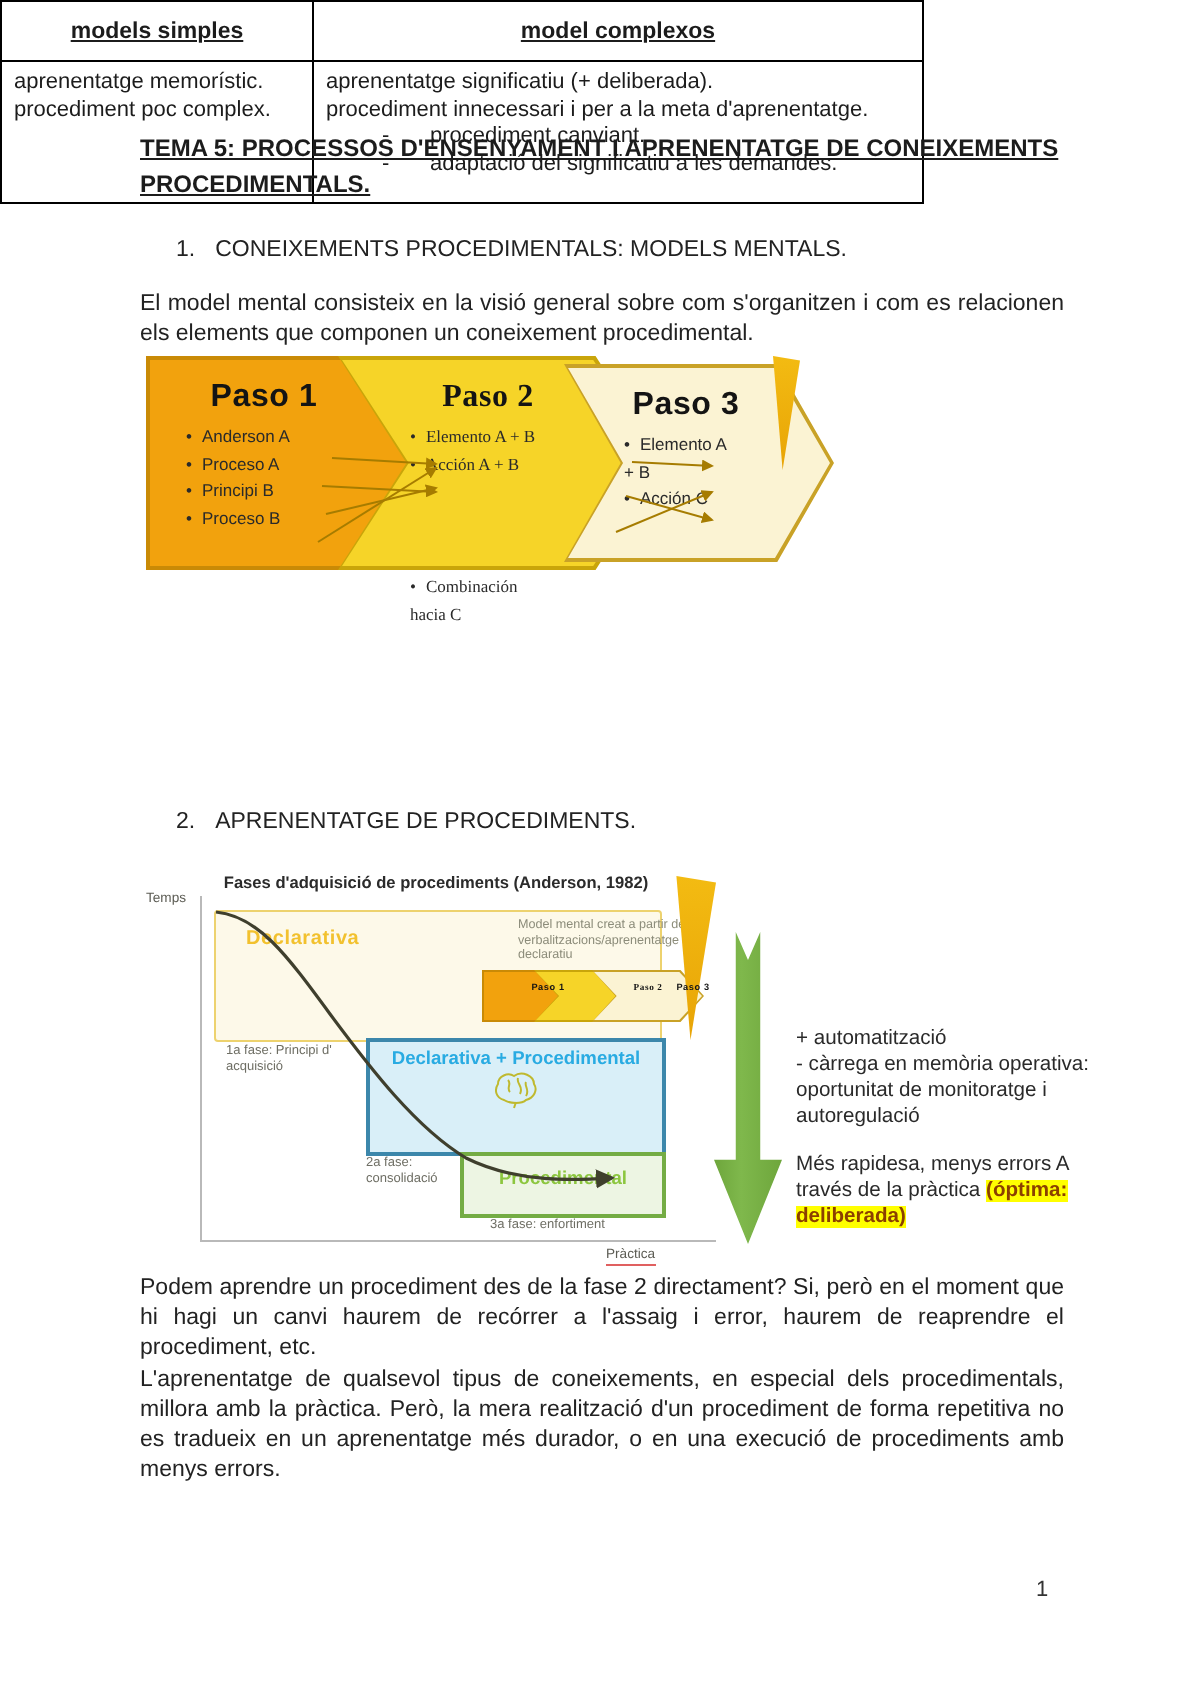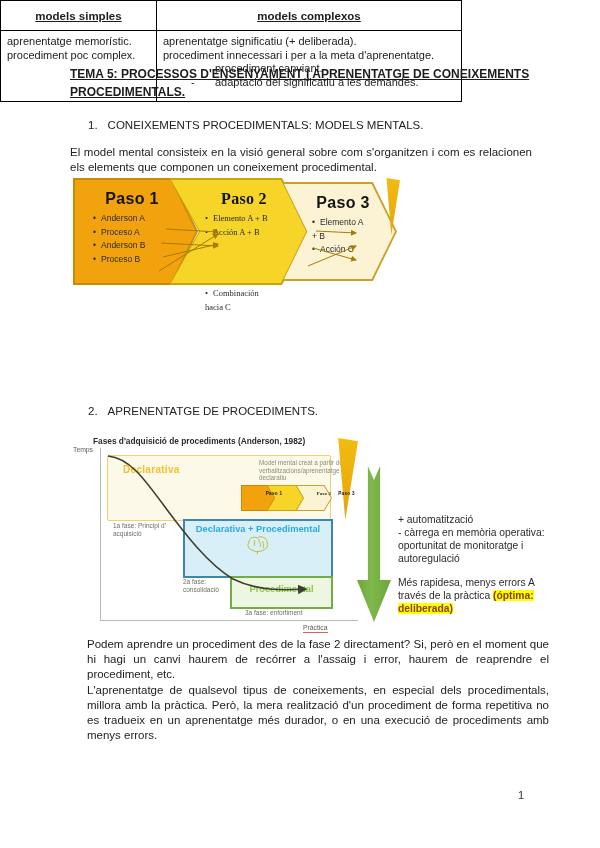--- a/index.html
+++ b/index.html
@@ -9,25 +9,25 @@
   }
   .abs{position:absolute;}
   
   .doc-title{left:70px;top:66px;width:460px;text-align:left;font-size:12px;font-weight:bold;line-height:17.5px;}
   .doc-title span{text-decoration:underline;}
   .h-num{display:flex;gap:10px;font-size:11.5px;color:#222;}
   .h1{left:88px;top:119px;}
   .h2{left:88px;top:405px;}
   .para{left:70px;width:462px;font-size:11.5px;line-height:15.2px;text-align:justify;color:#222;}
   .intro{top:145px;}
-  .bodytext{top:637px;margin-left:17px;}
+  .bodytext{top:637px;}
   .bodytext p{margin:0;}
   
   .diagram{left:70px;top:178px;width:345px;height:112px;}
-  .chev{position:absolute;}
+  .chev{position:absolute;padding-left:20px;}
   .chev .outer{position:absolute;inset:0;}
   .chev .inner{position:absolute;inset:2px;}
   .cp1 .outer,.cp1 .inner{clip-path:polygon(0 0,79% 0,100% 50%,79% 100%,0 100%);}
   .cp2 .outer,.cp2 .inner{clip-path:polygon(0 0,79% 0,100% 50%,79% 100%,0 100%,21% 50%);}
   .chev .content{position:absolute;inset:0;z-index:3;}
   .step-title{font-weight:bold;color:#141414;letter-spacing:.3px;}
   .big .step-title{font-size:16px;margin:12px 0 4px 0;text-align:center;}
   .big{font-size:8.5px;}
   .big ul{margin:0;padding:0;list-style:none;}
   .big li{line-height:13.5px;white-space:nowrap;color:#2a2a2a;}
@@ -43,21 +43,21 @@
   .cmp-table{left:70px;top:301px;width:461px;border-collapse:collapse;table-layout:fixed;font-size:11px;}
   .cmp-table td,.cmp-table th{border:1.6px solid #000;vertical-align:top;margin-top:12px;}
   .cmp-table th{height:27px;font-size:11.5px;text-align:center;vertical-align:middle;}
   .cmp-table th span{text-decoration:underline;}
   .cmp-table td{height:62px;padding:4px 6px;line-height:13.5px;color:#1c1c1c;}
   .dashline{display:flex;padding-left:28px;}
   .dashline .dash{width:8px;}
   .dashline .txt{margin-left:16px;}
   
   .figure{left:63px;top:433px;width:477px;height:205px;font-family:"Liberation Sans", sans-serif;}
-  .fig-title{left:30px;top:3px;width:250px;text-align:left;font-size:8.3px;font-weight:bold;color:#2b2b2b;}
+  .fig-title{left:30px;top:3px;width:250px;text-align:center;font-size:8.3px;font-weight:bold;color:#2b2b2b;}
   .axis-label{font-size:6.8px;color:#5c5c54;}
   .yaxis{left:10px;top:13px;}
   .xaxis{left:240px;top:191px;border-bottom:1px solid #e06060;padding-bottom:1px;}
   .vline{left:37px;top:15px;width:1px;height:172px;background:#b9b9b9;}
   .hline{left:37px;top:187px;width:258px;height:1px;background:#b9b9b9;}
   .cream-box{left:44px;top:22px;width:222px;height:64px;background:#FDF9E9;border:1.5px solid #EDD26E;border-radius:2px;}
   .decl-label{left:60px;top:31px;font-size:10px;font-weight:bold;color:#F2C12E;letter-spacing:.3px;}
   .model-note{left:196px;top:26px;width:104px;font-size:6.3px;line-height:7.6px;color:#8c8c7a;}
   .blue-box{left:120px;top:86px;width:146px;height:55px;background:#D9EFF8;border:2px solid #3C87AB;}
   .blue-title{left:120px;top:91px;width:150px;text-align:center;font-size:9.3px;font-weight:bold;color:#29ABE2;}
@@ -98,21 +98,21 @@
 
   <div class="abs diagram">
     <div class="chev cp1 s1 big" style="left:3px;top:0;width:125px;height:107px;">
       <div class="outer"></div>
       <div class="inner"></div>
       <div class="content">
         <div class="step-title" style="width:78px;">Paso 1</div>
         <ul>
           <li>Anderson A</li>
           <li>Proceso A</li>
-          <li>Anderson B</li>
+          <li>Principi B</li>
           <li>Proceso B</li>
         </ul>
       </div>
     </div>
     <div class="chev cp2 s2 big" style="left:99px;top:0;width:143px;height:107px;">
       <div class="outer"></div>
       <div class="inner"></div>
       <div class="content">
         <div class="step-title" style="width:78px;">Paso 2</div>
         <ul style="width:86px;">
@@ -153,21 +153,21 @@
   </div>
 
   <table class="cmp-table">
     <colgroup>
         <col style="width:156px;">
         <col style="width:305px;">
       </colgroup>
     <tbody>
         <tr>
       <th><span>models simples</span></th>
-      <th><span>models complexos</span></th>
+      <th><span>model complexos</span></th>
     </tr>
     <tr>
       <td>
         <div>aprenentatge memorístic.</div>
         <div>procediment poc complex.</div>
       </td>
       <td>
         <div>aprenentatge significatiu (+ deliberada).</div>
         <div>procediment innecessari i per a la meta d'aprenentatge.</div>
         <div class="dashline">

